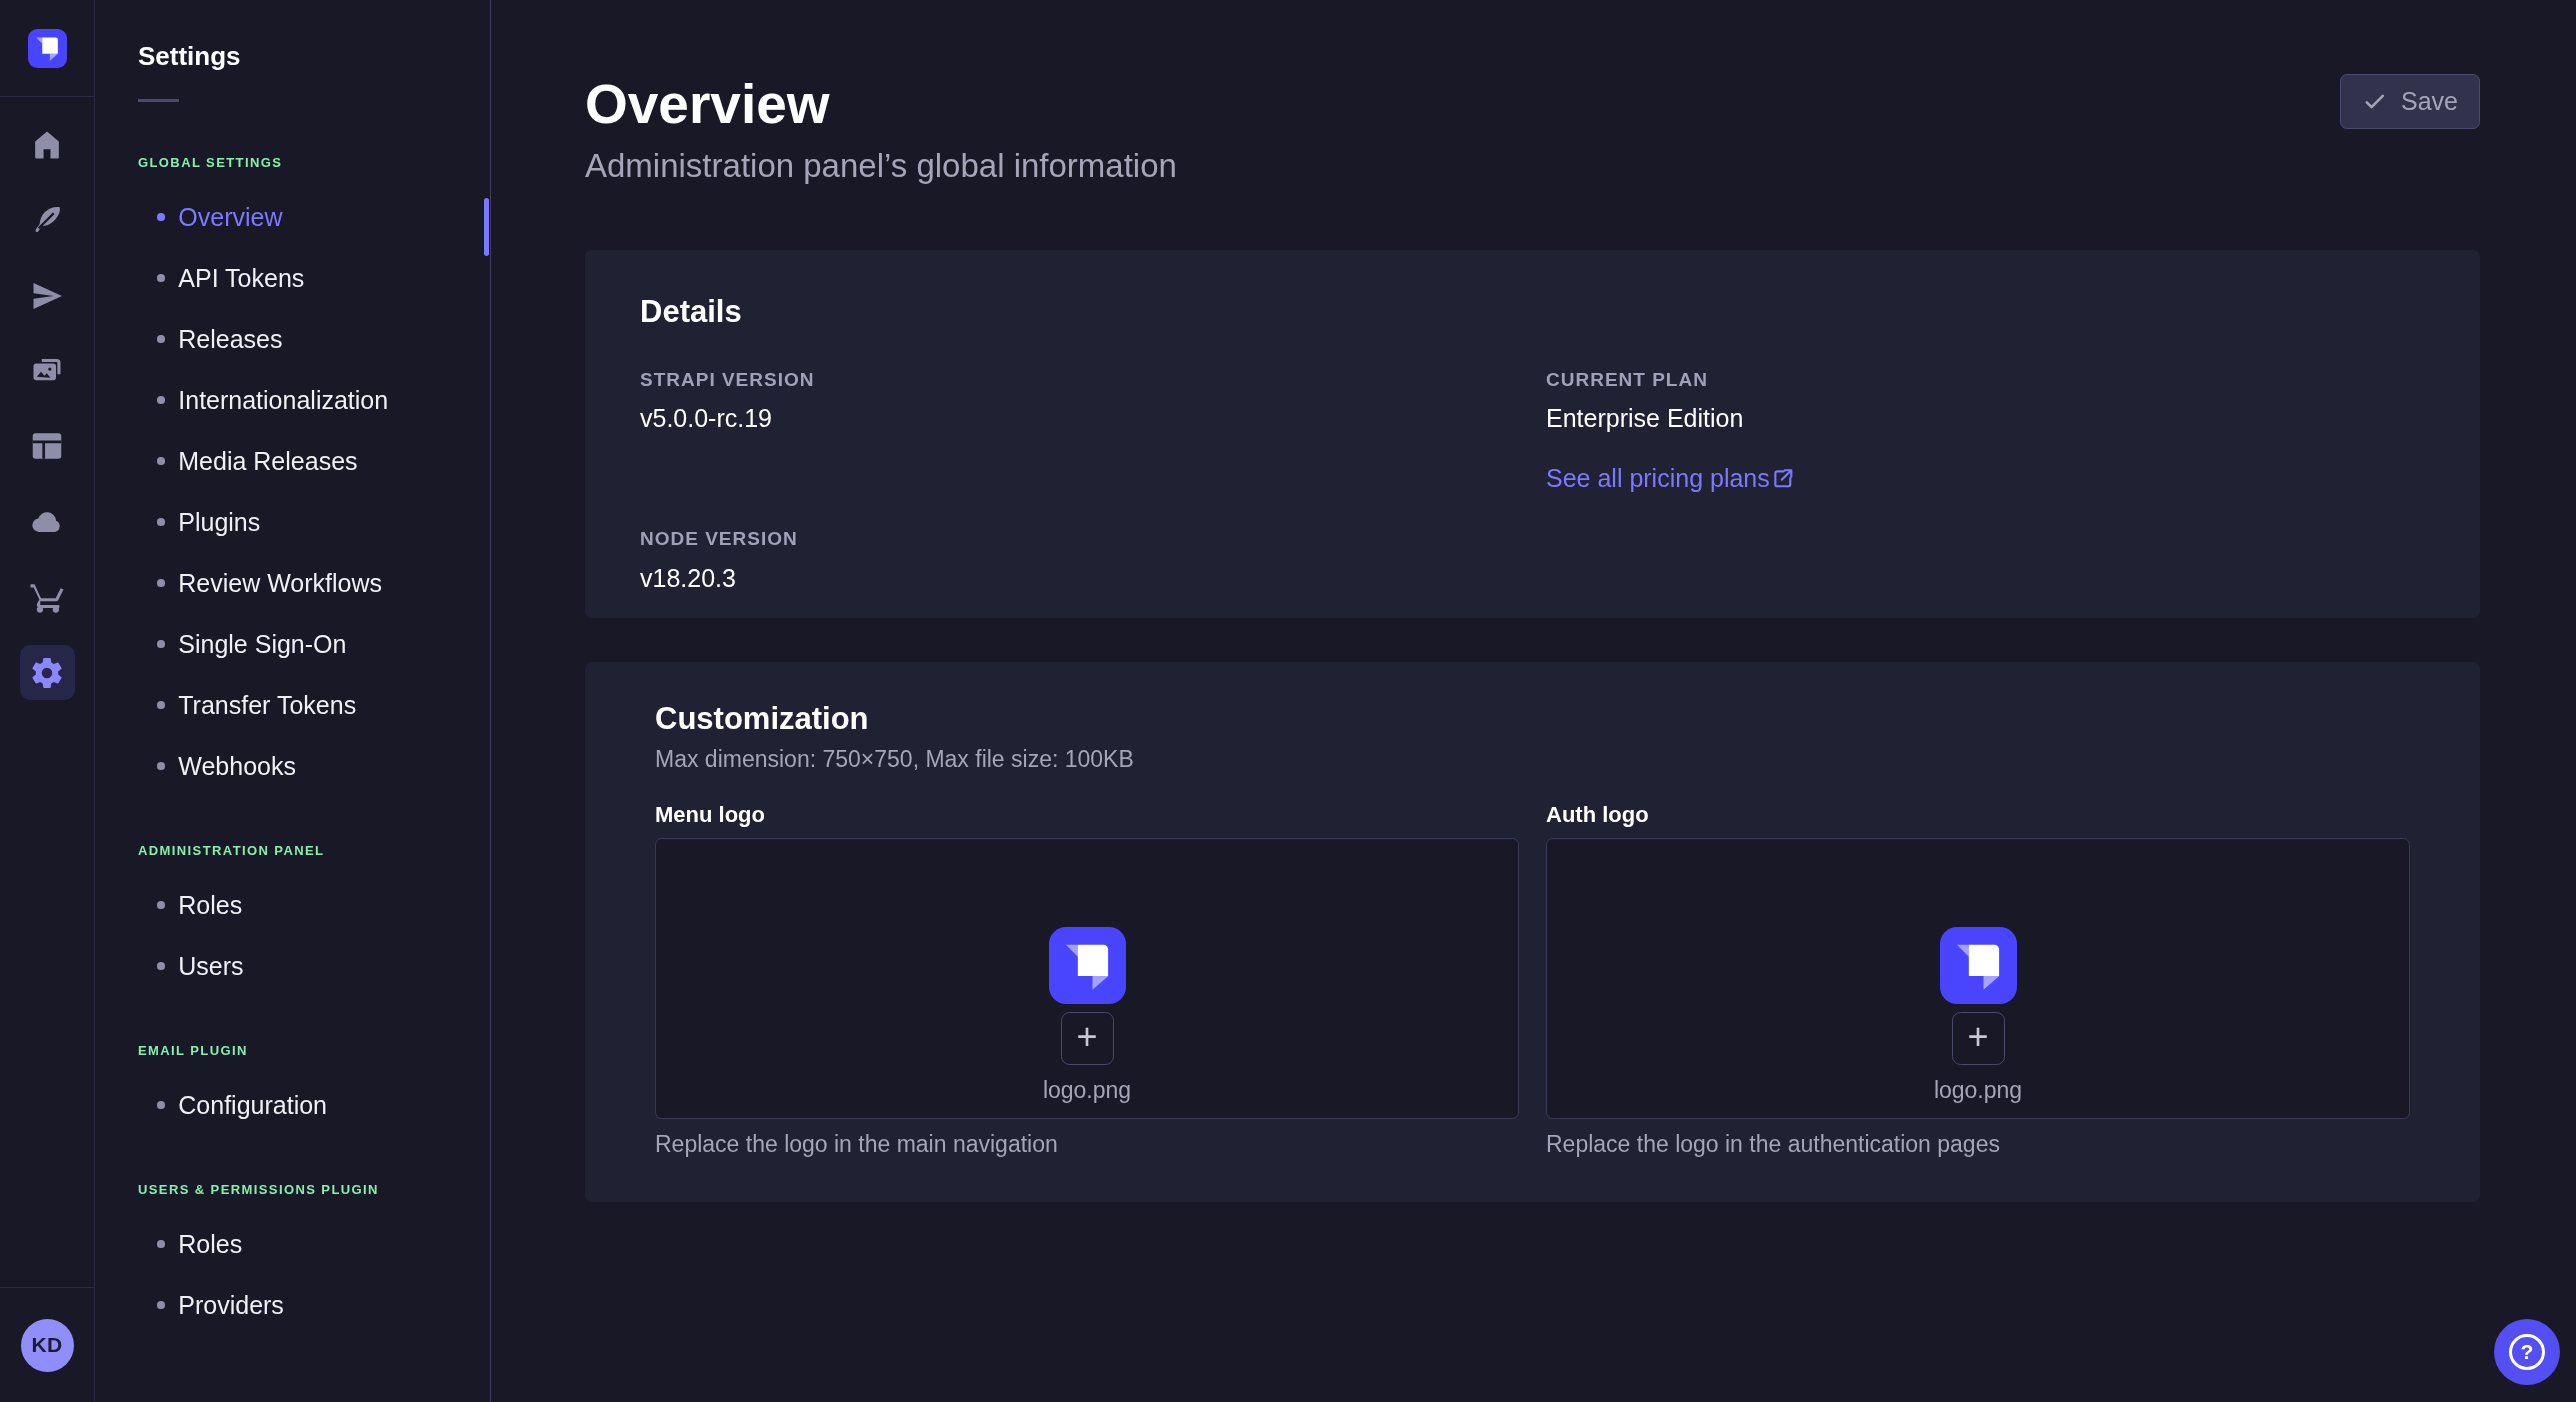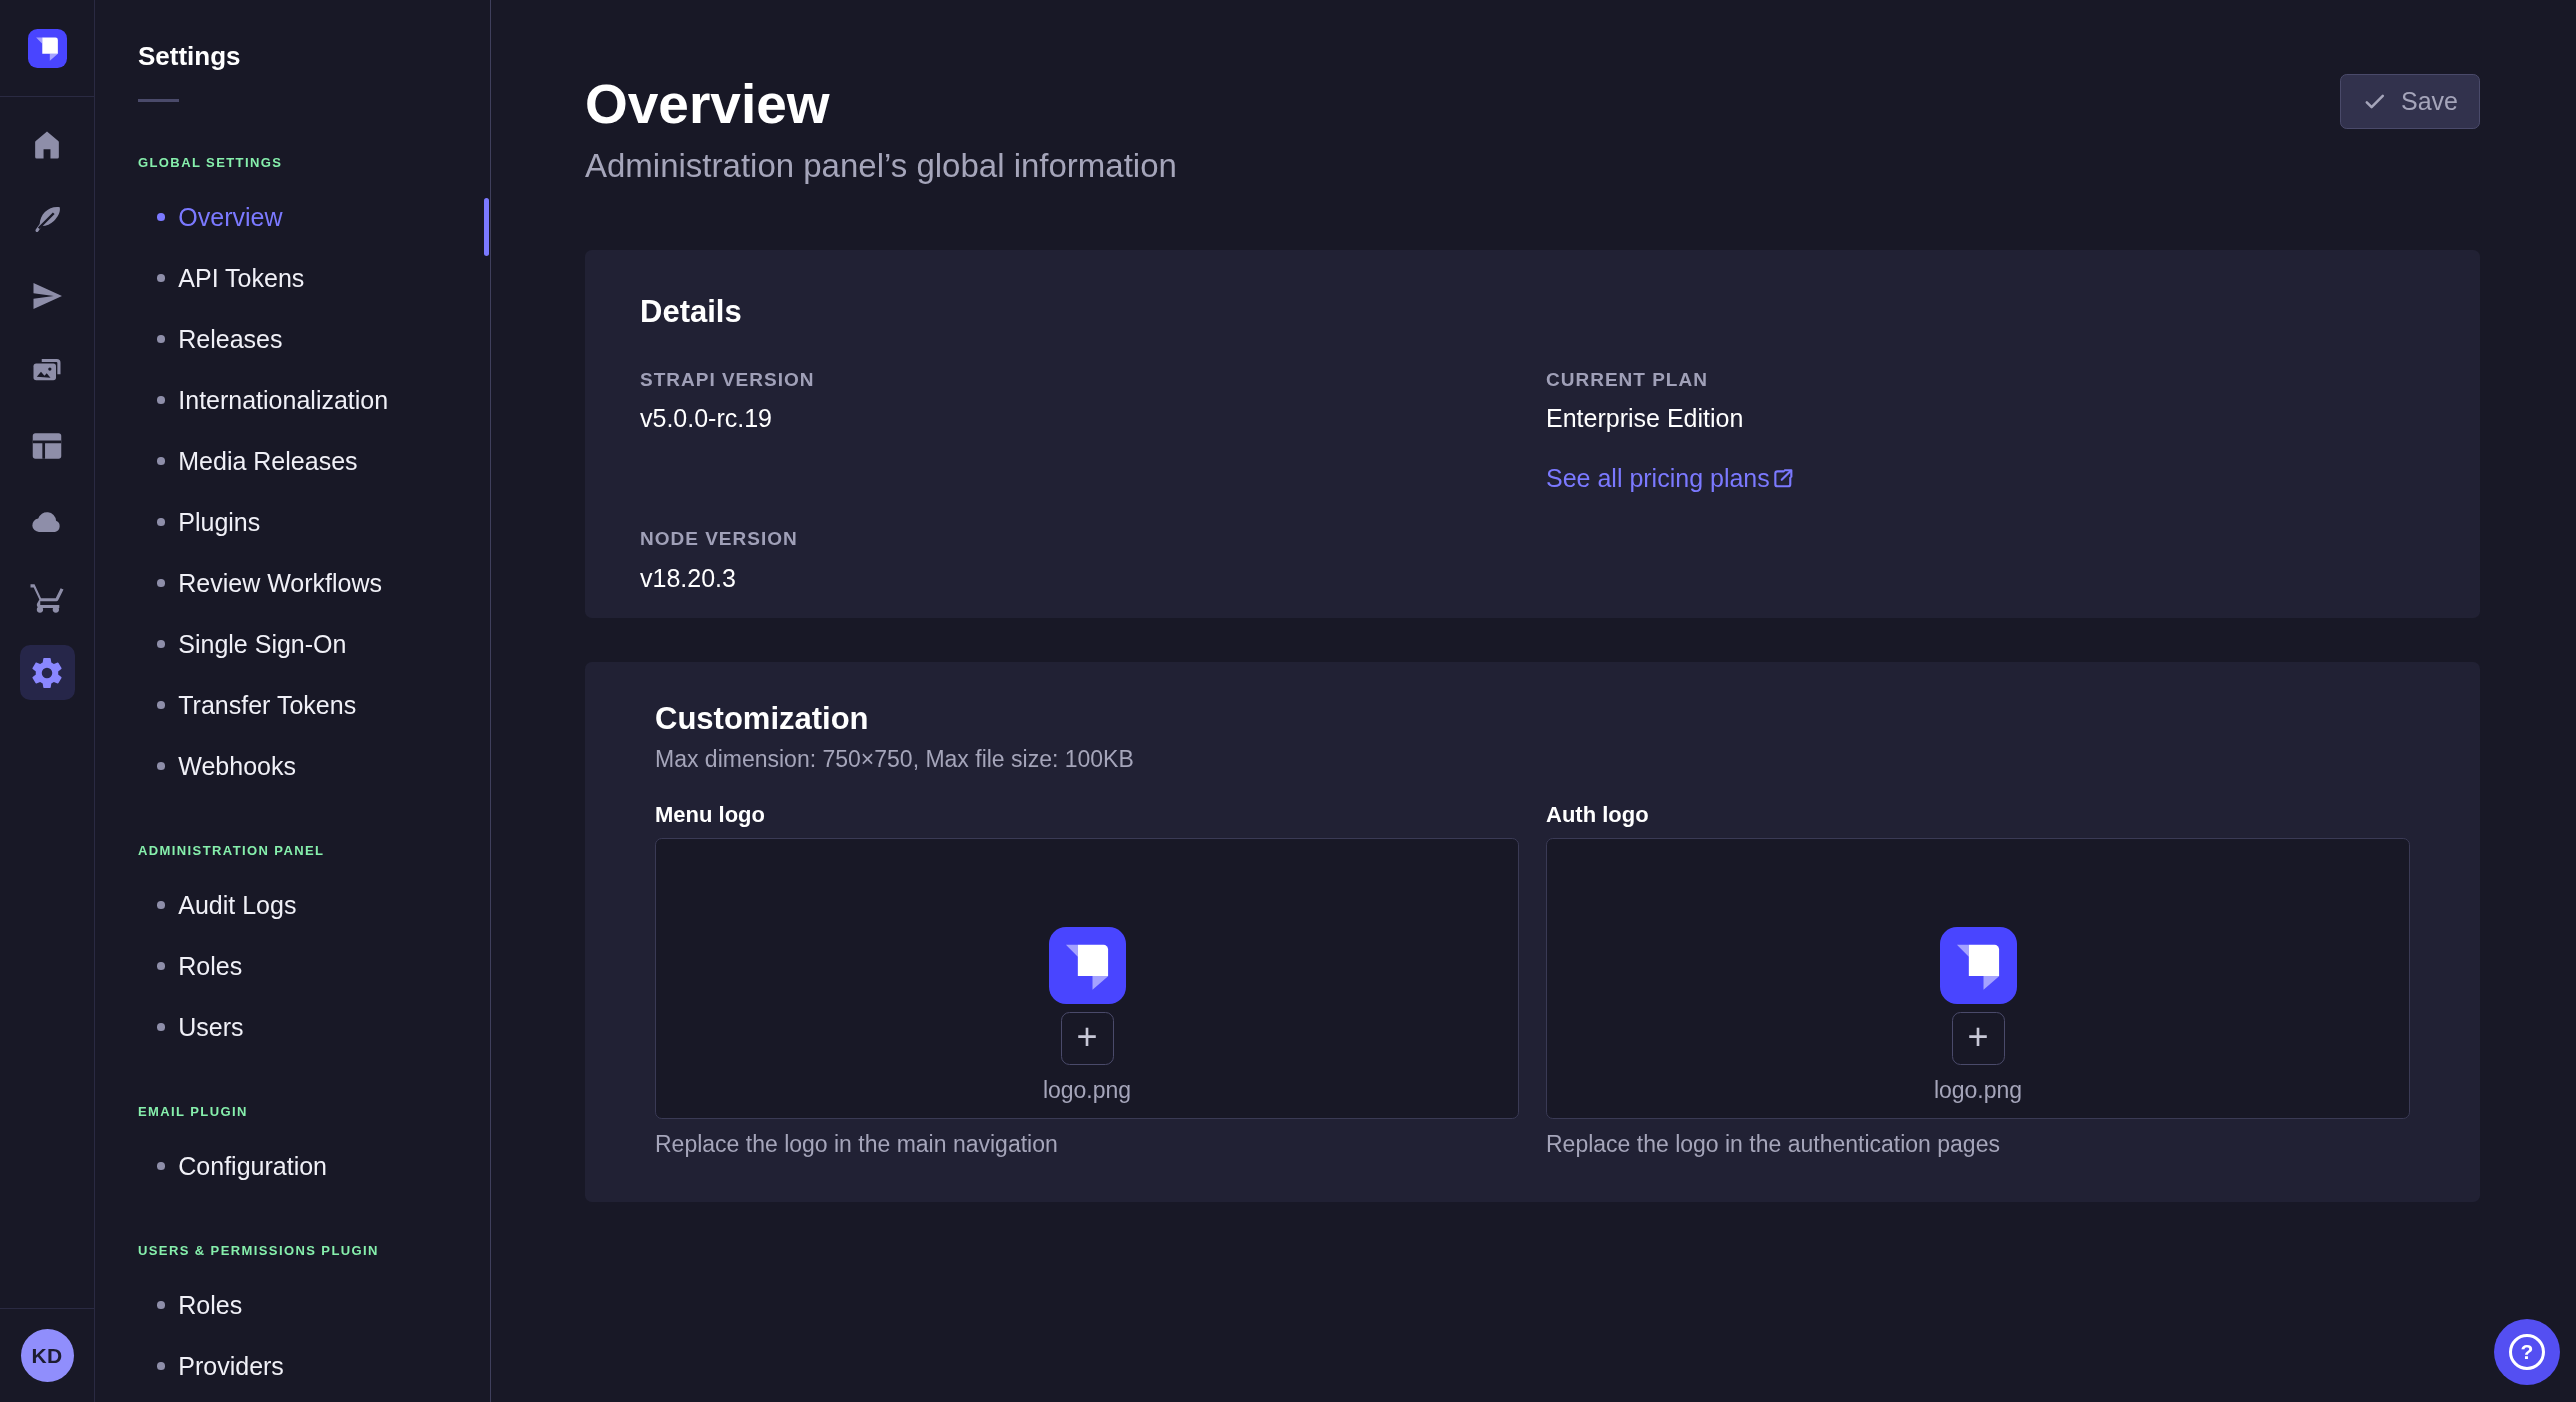--- a/index.html
+++ b/index.html
@@ -32,21 +32,21 @@
 
   .rail-nav { display:flex; flex-direction:column; gap:20.4px; margin-top:20.4px; align-items:center; }
   .rail-btn {
     width:55px; height:55px; border:none; background:transparent; border-radius:10.2px;
     display:flex; align-items:center; justify-content:center; color:#8e8ea9; cursor:pointer;
   }
   .rail-btn svg { width:36px; height:36px; }
   .rail-btn.active { background:#262649; color:#8a87ff; }
 
   .rail-bottom {
-    margin-top:auto; width:95px; height:94px; border-top:1.7px solid #2a2a42;
+    margin-top:auto; width:95px; height:115px; border-top:1.7px solid #2a2a42;
     display:flex; align-items:center; justify-content:center;
   }
   .avatar {
     width:53px; height:53px; border-radius:50%; background:#908efc; color:#1d1d31;
     display:flex; align-items:center; justify-content:center;
     font-size:21px; font-weight:700; letter-spacing:0.4px; cursor:pointer;
   }
 
   
   .subnav {
@@ -252,24 +252,20 @@
           <span>Transfer Tokens</span>
         </li>
       <li>
           <span class="bullet"></span>
           <span>Webhooks</span>
         </li>
     </ul>
 
     <div class="section-header later">ADMINISTRATION PANEL</div>
     <ul>
-      <li>
-          <span class="bullet"></span>
-          <span>Audit Logs</span>
-        </li>
       <li>
           <span class="bullet"></span>
           <span>Roles</span>
         </li>
       <li>
           <span class="bullet"></span>
           <span>Users</span>
         </li>
     </ul>
 

